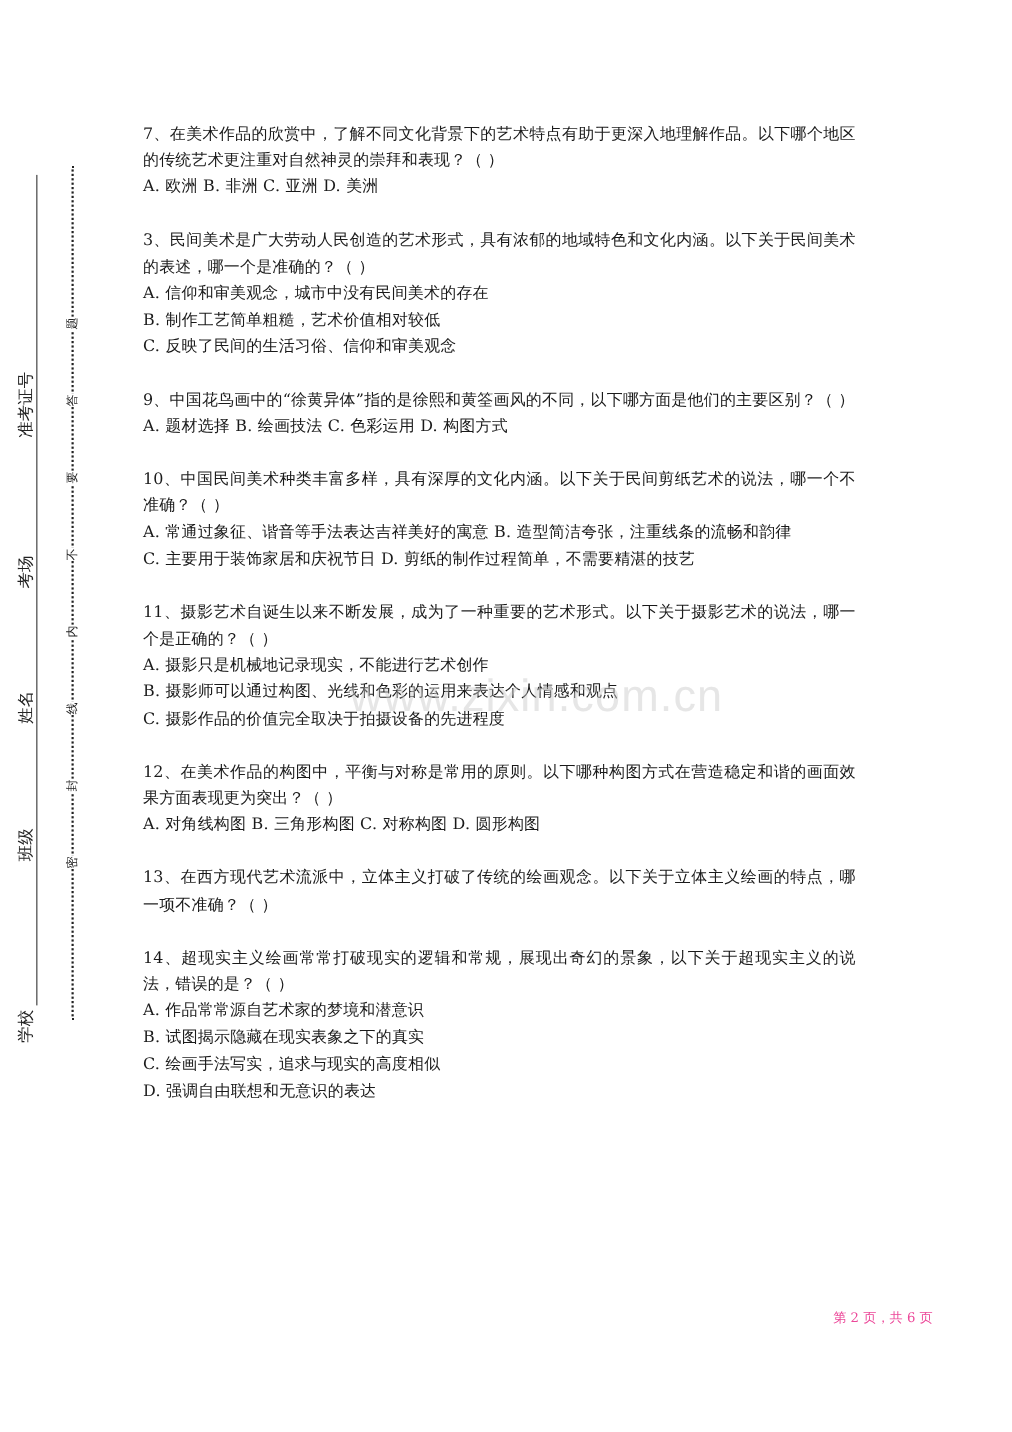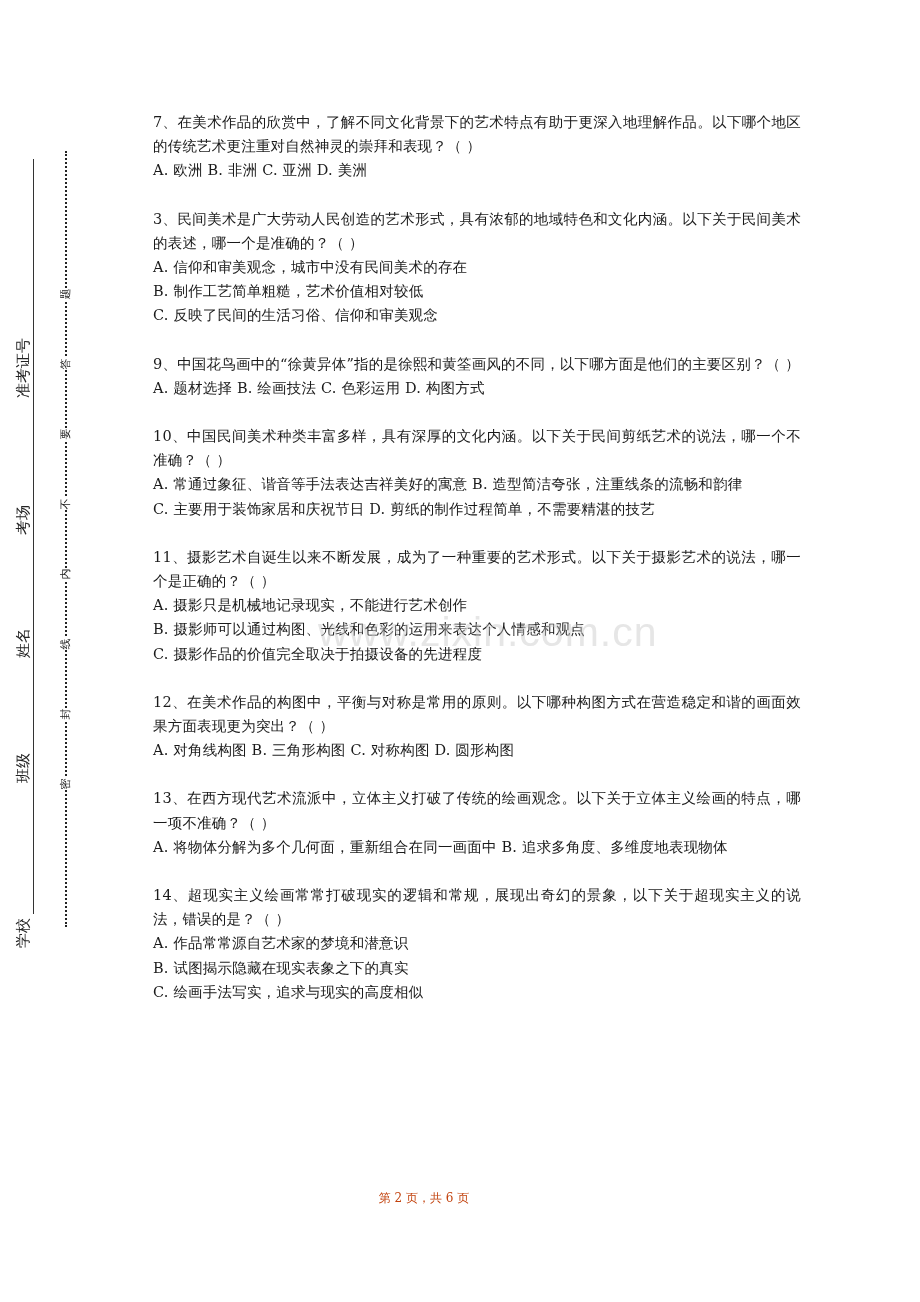--- a/index.html
+++ b/index.html
@@ -54,44 +54,44 @@
       line-height: 12px;
       transform: rotate(-90deg);
       background: #fff;
       color: #222;
       width: 12px;
       text-align: center;
     }
     
     .content {
       position: absolute;
-      left: 153px;
+      left: 130px;
       top: 110px;
       width: 648px;
     }
     .question {
       margin: 0 0 24px 0;
     }
     .q-stem, .q-opt {
       font-size: 14.5px;
       line-height: 24.2px;
       letter-spacing: 0.2px;
       margin: 0;
     }
     .q-stem {
       text-align: justify;
     }
     .footer {
       position: absolute;
       top: 1190px;
       left: 0;
       width: 848px;
-      text-align: center;
+      text-align: right;
       font-size: 12px;
-      color: #c2410c;
+      color: #ec4899;
     }
     .watermark {
       position: absolute;
       left: 318px;
       top: 602px;
       font-family: "Liberation Sans", sans-serif;
       font-size: 41px;
       letter-spacing: 1px;
       color: rgba(200,200,200,0.45);
       pointer-events: none;
@@ -153,28 +153,28 @@
       <p class="q-opt">C. 摄影作品的价值完全取决于拍摄设备的先进程度</p>
     </div>
 
     <div class="question">
       <p class="q-stem">12、在美术作品的构图中，平衡与对称是常用的原则。以下哪种构图方式在营造稳定和谐的画面效果方面表现更为突出？（ ）</p>
       <p class="q-opt">A. 对角线构图 B. 三角形构图 C. 对称构图 D. 圆形构图</p>
     </div>
 
     <div class="question">
       <p class="q-stem">13、在西方现代艺术流派中，立体主义打破了传统的绘画观念。以下关于立体主义绘画的特点，哪一项不准确？（ ）</p>
-      <p class="q-opt">A. 将物体分解为多个几何面，重新组合在同一画面中 B. 追求多角度、多维度地表现物体</p>
     </div>
 
     <div class="question">
       <p class="q-stem">14、超现实主义绘画常常打破现实的逻辑和常规，展现出奇幻的景象，以下关于超现实主义的说法，错误的是？（ ）</p>
       <p class="q-opt">A. 作品常常源自艺术家的梦境和潜意识</p>
       <p class="q-opt">B. 试图揭示隐藏在现实表象之下的真实</p>
       <p class="q-opt">C. 绘画手法写实，追求与现实的高度相似</p>
+      <p class="q-opt">D. 强调自由联想和无意识的表达</p>
     </div>
 
   </div>
 
   <div class="watermark">www.zixin.com.cn</div>
 
   <div class="footer">第 2 页，共 6 页</div>
 </div>
 
 </body></html>

